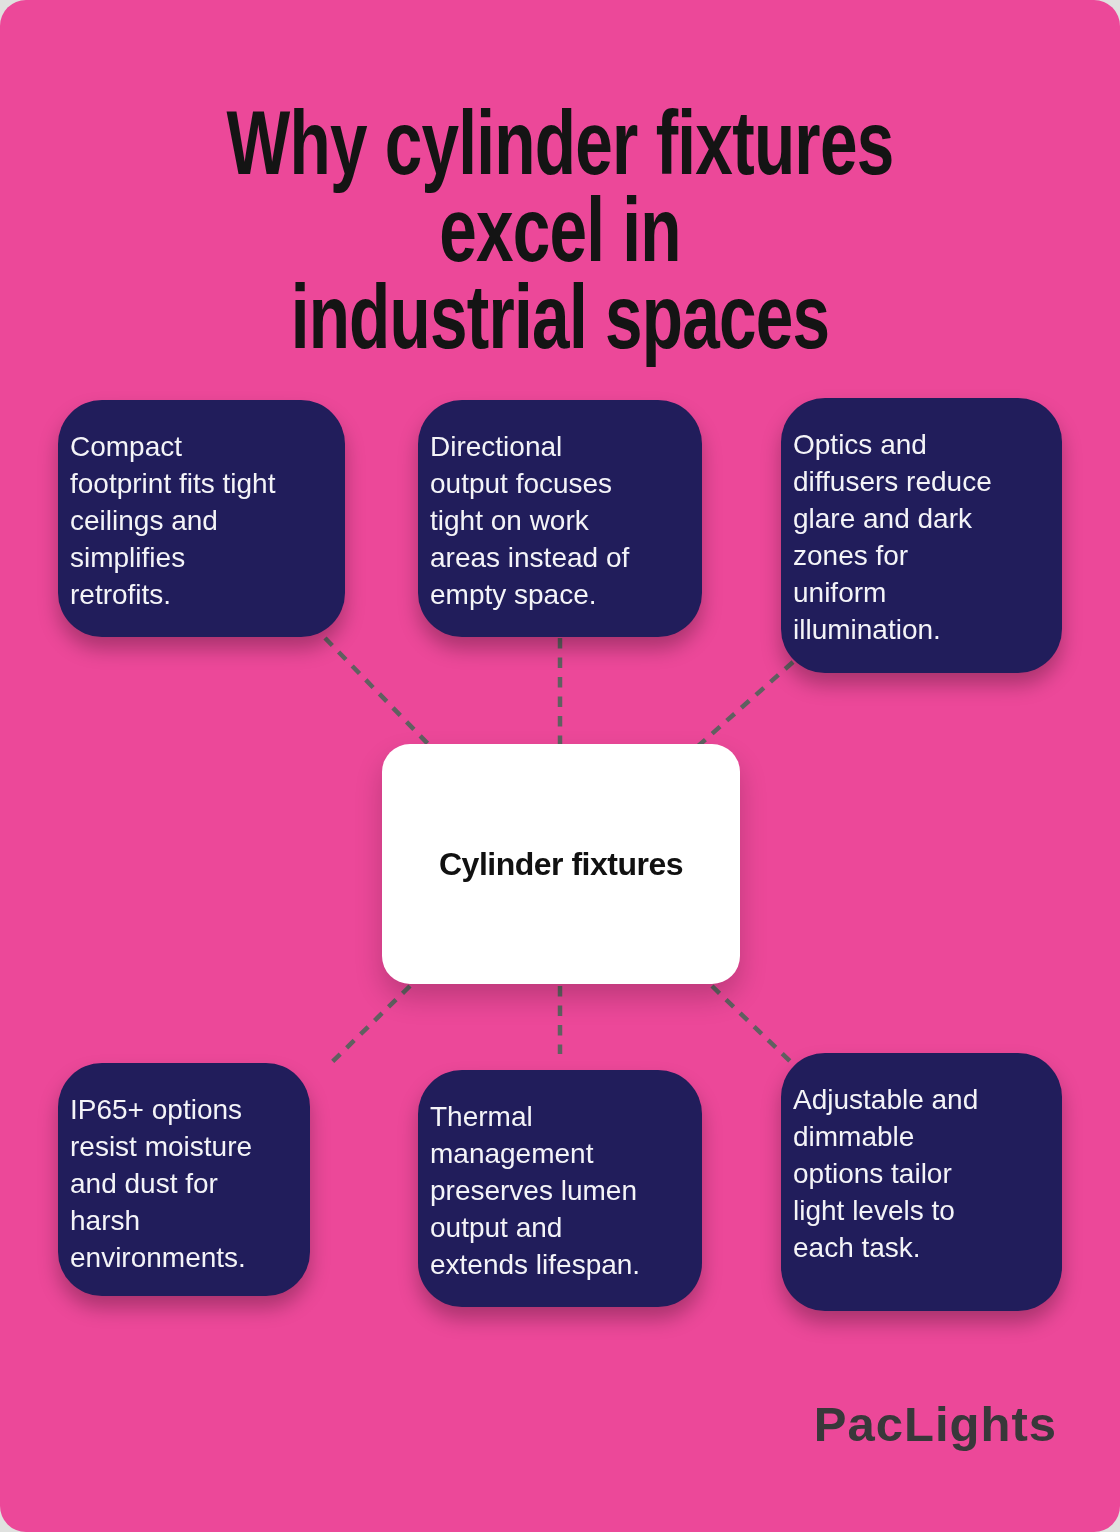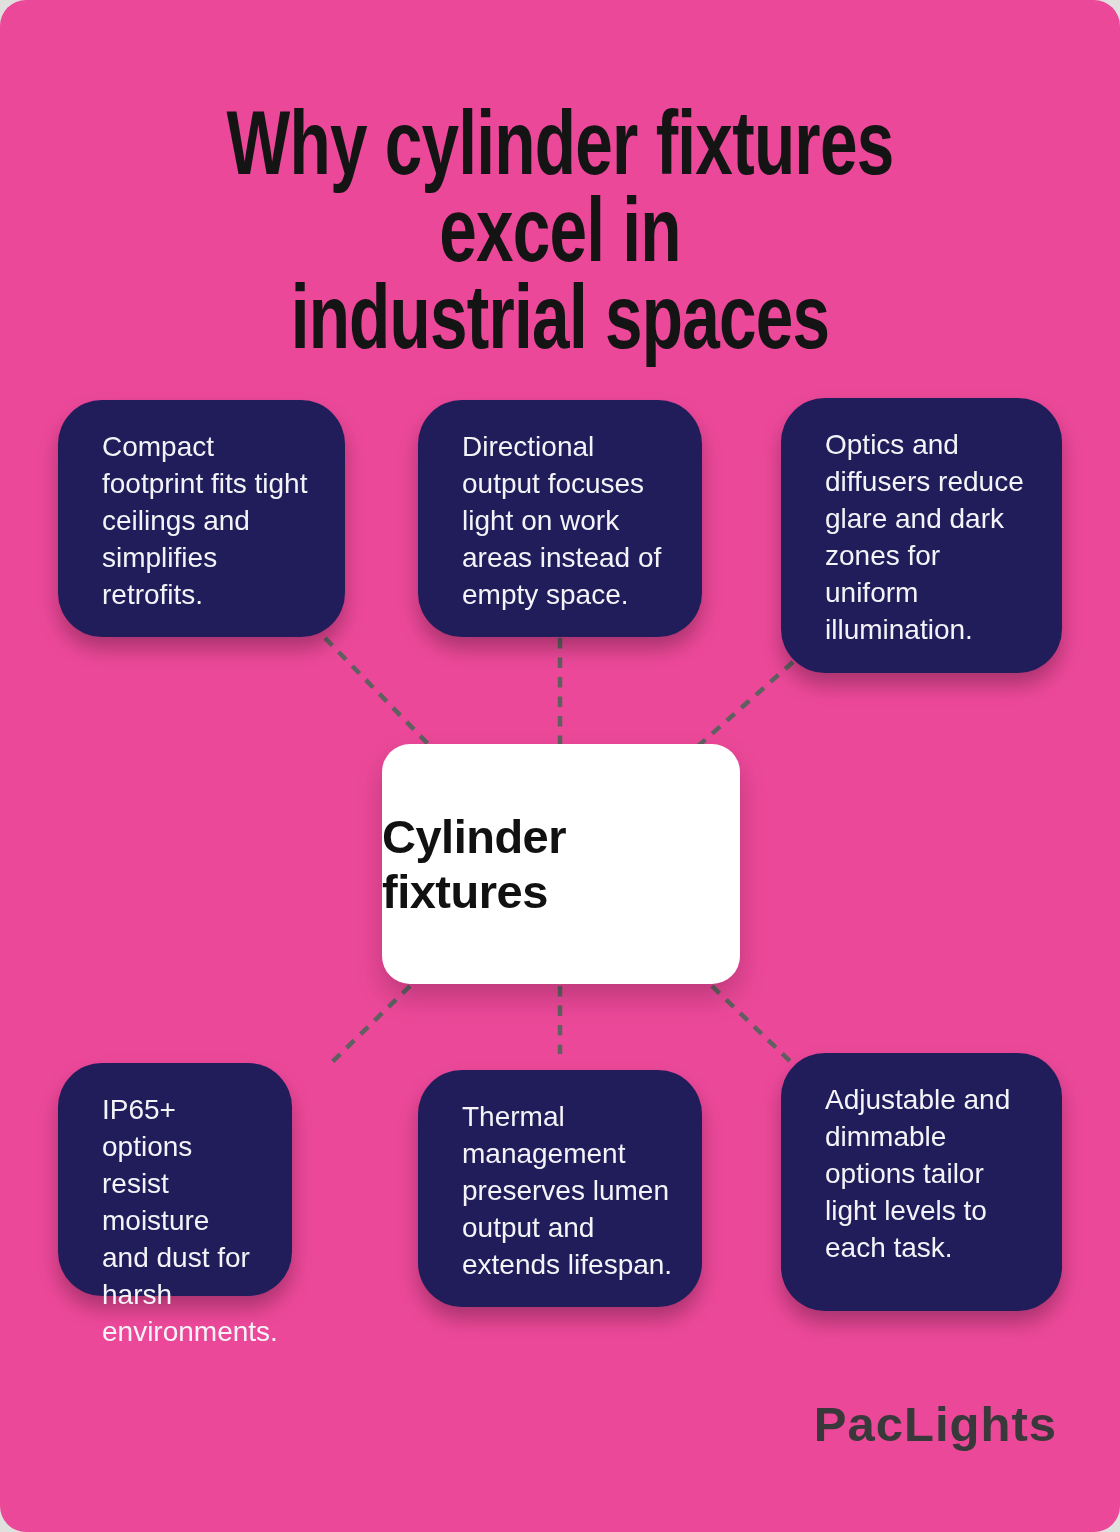--- a/index.html
+++ b/index.html
@@ -46,44 +46,44 @@
   }
   .node {
     position: absolute;
     z-index: 2;
     box-sizing: border-box;
     background: #211d5b;
     border-radius: 44px;
     color: #f4f4f8;
     font-size: 28px;
     line-height: 37px;
-    padding: 28px 26px 0 44px;
+    padding: 28px 26px 0 12px;
     box-shadow: 0 12px 20px rgba(0,0,0,0.28);
   }
   .node span { white-space: pre-line; }
   .node-tl { left: 58px;  top: 400px;  width: 287px; height: 237px; }
   .node-tm { left: 418px; top: 400px;  width: 284px; height: 237px; }
   .node-tr { left: 781px; top: 398px;  width: 281px; height: 275px; }
-  .node-bl { left: 58px;  top: 1063px; width: 234px; height: 233px; }
+  .node-bl { left: 58px;  top: 1063px; width: 252px; height: 233px; }
   .node-bm { left: 418px; top: 1055px; width: 284px; height: 237px; margin-top: 15px; }
   .node-br { left: 781px; top: 1053px; width: 281px; height: 258px; }
   .center-node {
     position: absolute;
     z-index: 3;
     left: 382px; top: 744px;
     width: 358px; height: 240px;
     background: #ffffff;
     border-radius: 28px;
     box-shadow: 0 14px 28px rgba(0,0,0,0.20);
     display: flex;
     align-items: center;
     justify-content: center;
   }
   .center-node span {
-    font-size: 47px;
+    font-size: 32px;
     font-weight: 700;
     color: #111111;
     letter-spacing: -0.5px;
   }
   .logo {
     position: absolute;
     z-index: 2;
     top: 1396px;
     right: 63px;
     font-size: 49px;
@@ -113,21 +113,21 @@
     <span>Compact
 footprint fits tight
 ceilings and
 simplifies
 retrofits.</span>
   </div>
 
   <div class="node node-tm">
     <span>Directional
 output focuses
-light on work
+tight on work
 areas instead of
 empty space.</span>
   </div>
 
   <div class="node node-tr">
     <span>Optics and
 diffusers reduce
 glare and dark
 zones for
 uniform

